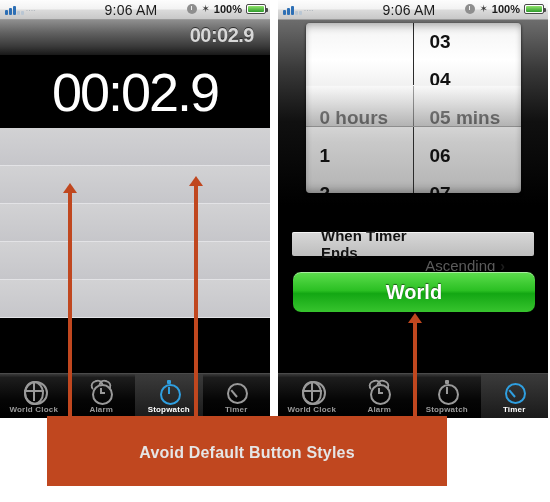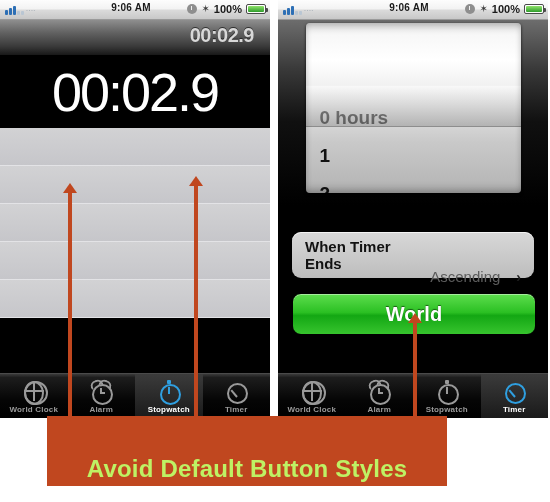--- a/index.html
+++ b/index.html
@@ -23,21 +23,21 @@
   .sb-signal{position:absolute;left:5px;top:5px;display:flex;align-items:flex-end;gap:1px;height:10px;}
   .sb-signal i{display:block;width:3px;background:#2d6fb5;border-radius:1px;}
   .sb-signal i:nth-child(1){height:5px;}
   .sb-signal i:nth-child(2){height:7px;}
   .sb-signal i:nth-child(3){height:9px;}
   .sb-signal i:nth-child(4){height:4px;background:#b9c6d3;}
   .sb-signal i:nth-child(5){height:4px;background:#b9c6d3;}
   .sb-carrier{position:absolute;left:26px;top:5px;font-size:7px;color:#8c99a6;letter-spacing:.5px;}
   .sb-time{
     position:absolute;left:0;right:8px;top:2px;text-align:center;
-    font-size:10px;font-weight:bold;color:#1a1a1a;letter-spacing:.2px;
+    font-size:14px;font-weight:normal;color:#1a1a1a;letter-spacing:.2px;
   }
   .sb-right{position:absolute;right:4px;top:3px;display:flex;align-items:center;gap:4px;}
   .sb-clock-ic{width:10px;height:10px;border-radius:50%;background:#8e8e8e;position:relative;}
   .sb-clock-ic:after{content:"";position:absolute;left:4px;top:2px;width:1px;height:4px;background:#efefef;}
   .sb-bt{font-size:10px;color:#3b3b3b;line-height:10px;}
   .sb-pct{font-size:11px;font-weight:bold;color:#1a1a1a;}
   .sb-batt{width:20px;height:10px;border:1px solid #4a4a4a;border-radius:2px;background:#fff;position:relative;padding:1px;box-sizing:border-box;}
   .sb-batt:after{content:"";position:absolute;right:-3px;top:3px;width:2px;height:4px;background:#4a4a4a;border-radius:0 1px 1px 0;}
   .sb-batt i{display:block;height:100%;width:100%;background:linear-gradient(to bottom,#8fe26a,#2f9c2c);border-radius:1px;}
 
@@ -88,27 +88,27 @@
     position:absolute;left:0;right:0;top:62px;height:40px;
     background:linear-gradient(to bottom,rgba(255,255,255,.55),rgba(150,150,150,.55));
     border-top:1px solid #f2f2f2;border-bottom:1px solid #8d8d8d;pointer-events:none;
   }
   .pick-overlay{position:absolute;left:0;right:0;top:0;bottom:0;pointer-events:none;
     box-shadow:inset 0 6px 10px -4px rgba(0,0,0,.35), inset 0 -6px 10px -4px rgba(0,0,0,.35);}
 
   
   .tm-ctrl{height:153px;background:#000;padding:27px 14px 0;box-sizing:border-box;}
   .tm-row{
-    height:46px;border-radius:9px;display:flex;align-items:center;justify-content:space-between;
-    padding:0 13px;box-sizing:border-box;
+    height:24px;border-radius:2px;display:flex;align-items:center;justify-content:space-between;
+    padding:0 29px;box-sizing:border-box;
     background:linear-gradient(to bottom,#d8d8d8,#bdbdbd);
     box-shadow:inset 0 1px 0 rgba(255,255,255,.7);cursor:pointer;
   }
   .tm-row .lbl{font-size:15px;font-weight:bold;color:#121212;}
-  .tm-row .val{font-size:15px;color:#5b5b5b;display:flex;align-items:center;gap:16px;margin-top:43px;}
+  .tm-row .val{font-size:15px;color:#5b5b5b;display:flex;align-items:center;gap:5px;margin-top:43px;}
   .chev{font-size:14px;font-weight:bold;color:#1d1d1d;}
   .tm-start{margin-top:15px;width:100%;height:40px;border-radius:9px;}
 
   
   .tabbar{
     position:absolute;left:0;bottom:0;width:100%;height:45px;
     background:linear-gradient(to bottom,#3a3a3a 0%,#1d1d1d 8%,#050505 60%,#000 100%);
     border-top:1px solid #4a4a4a;display:flex;box-sizing:border-box;
   }
   .tab{flex:1;display:flex;flex-direction:column;align-items:center;justify-content:center;gap:2px;cursor:pointer;}
@@ -148,22 +148,22 @@
     content:"";position:absolute;left:-5px;top:-9px;width:0;height:0;
     border-left:7px solid transparent;border-right:7px solid transparent;border-bottom:10px solid #c0471f;
   }
 
   
   .banner{
     position:absolute;left:47px;top:416px;width:400px;height:70px;background:#c0471f;
     display:flex;align-items:center;justify-content:center;
   }
   .banner span{
-    color:#bef264;font-size:24px;font-weight:bold;letter-spacing:.2px;
-    position:relative;top:18px;
+    color:#e5e5e5;font-size:16px;font-weight:bold;letter-spacing:.2px;
+    position:relative;top:2px;
   }
   .watermark{
     position:absolute;right:2px;bottom:4px;font-size:30px;font-weight:bold;
     color:#2b2b2b;letter-spacing:1px;
     text-shadow:2px 2px 0 #f1f1f1, -1px -1px 0 #f1f1f1, 1px -1px 0 #f1f1f1, -1px 1px 0 #f1f1f1;
     font-family:"DejaVu Sans", sans-serif;
   }
 </style>
 </head>
 <body>
@@ -270,20 +270,27 @@
 
     <div class="tm-area">
       <div class="picker">
         <div class="pcol hours">
           <div class="pitem"></div>
           <div class="pitem"></div>
           <div class="pitem">0 hours</div>
           <div class="pitem">1</div>
           <div class="pitem">2</div>
         </div>
+        <div class="pcol mins">
+          <div class="pitem">03</div>
+          <div class="pitem">04</div>
+          <div class="pitem">05 mins</div>
+          <div class="pitem">06</div>
+          <div class="pitem">07</div>
+        </div>
         <div class="psel"></div>
         <div class="pick-overlay"></div>
       </div>
     </div>
 
     <div class="tm-ctrl">
       <div class="tm-row">
         <div class="lbl">When Timer Ends</div>
         <div class="val">
           <span>Ascending</span>

